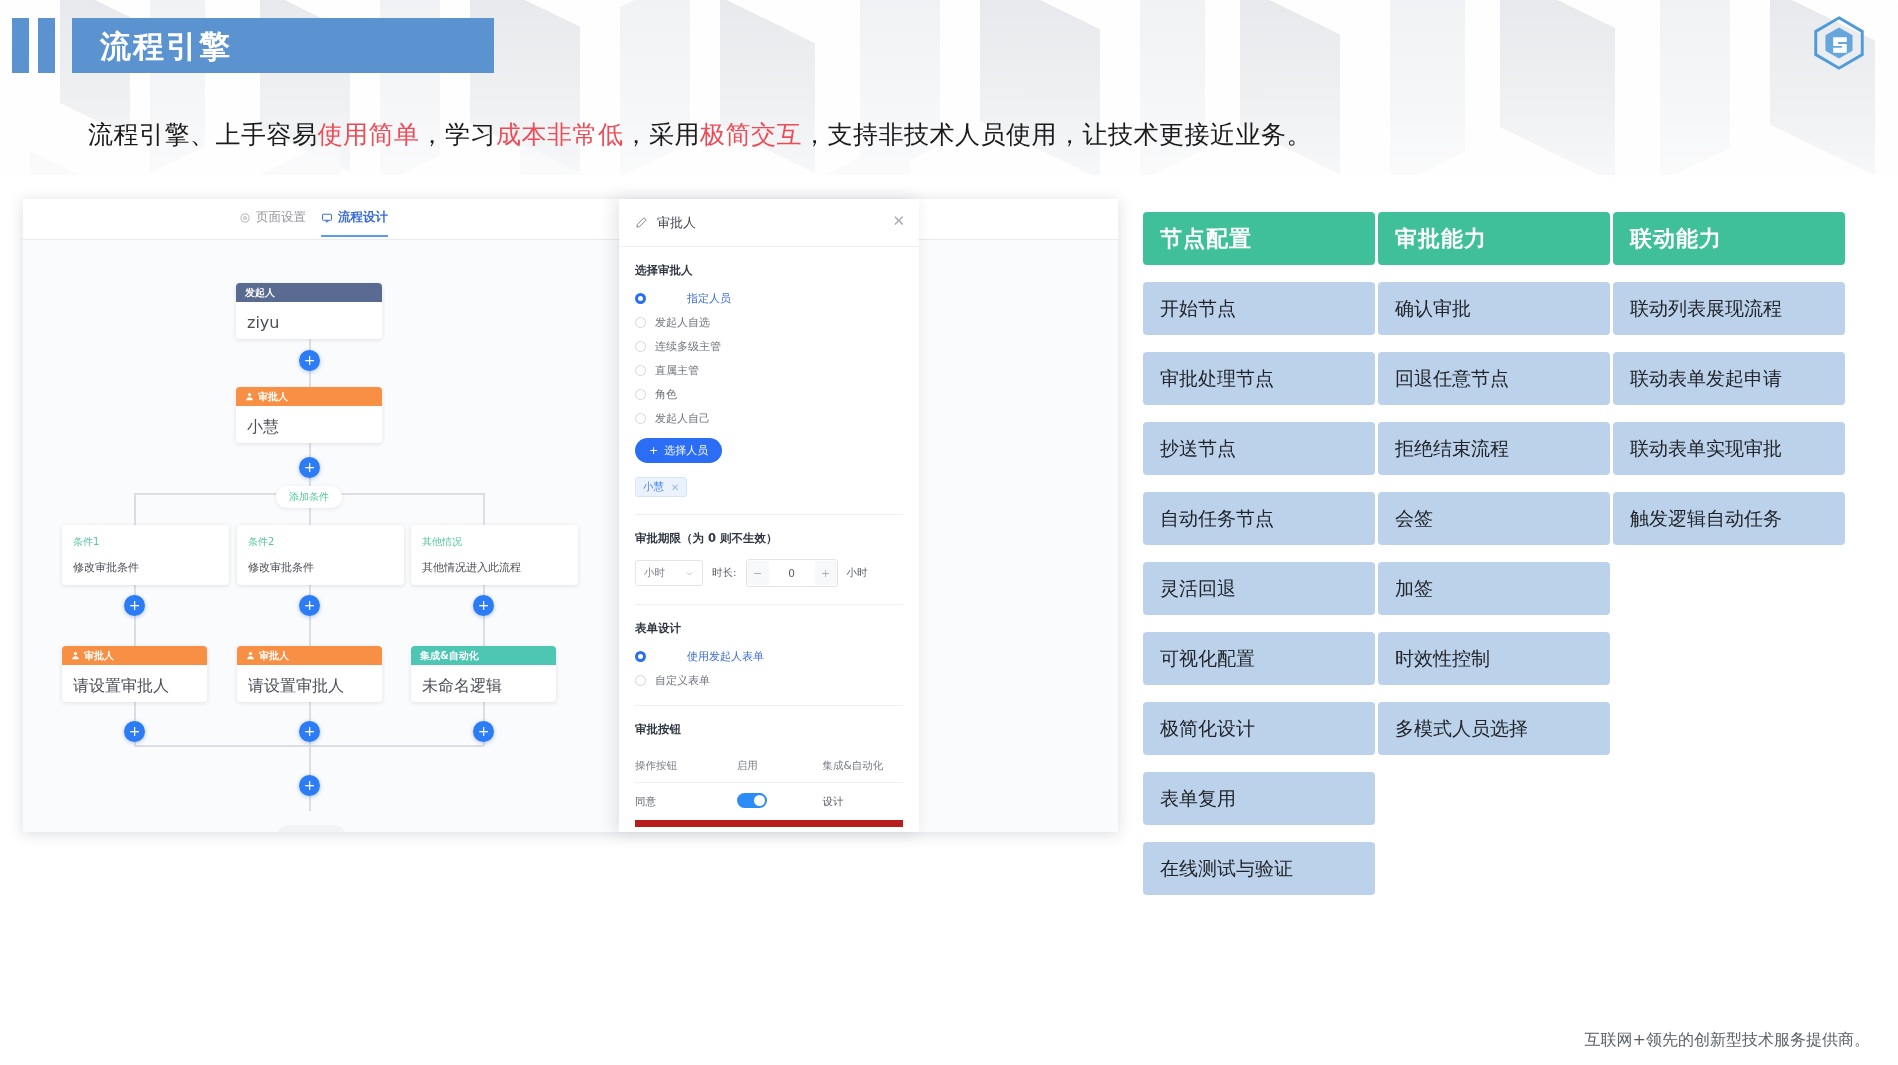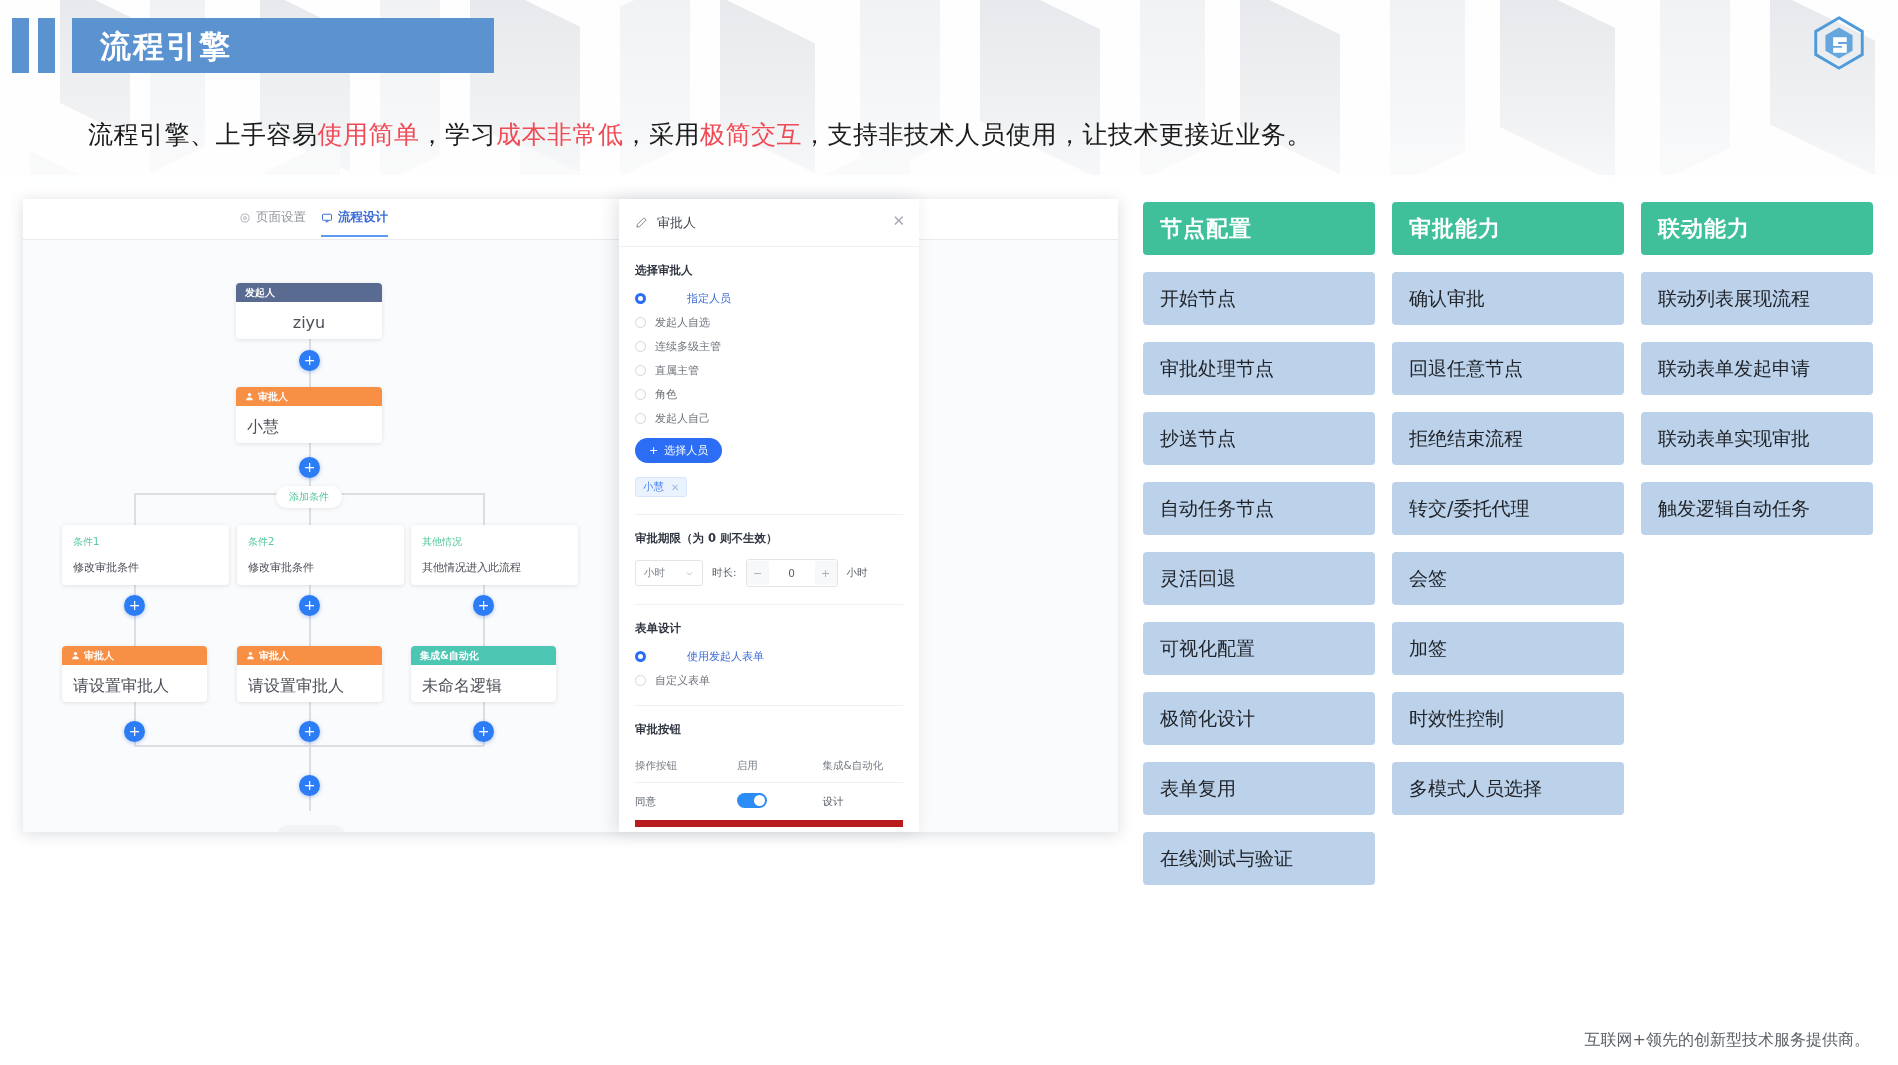--- a/index.html
+++ b/index.html
@@ -82,21 +82,21 @@
   .step .b{width:22px;height:24px;background:#f7f8fa;color:#a9adb4;font-size:11px;display:flex;align-items:center;justify-content:center;}
   .step .n{width:46px;text-align:center;font-size:10.5px;color:#5b6views;color:#5b6069;}
   table.abtn{width:100%;border-collapse:collapse;margin-top:10px;}
   table.abtn th{font-size:10.5px;font-weight:normal;color:#767b83;text-align:left;padding:9px 0;border-bottom:1px solid #eff0f2;}
   table.abtn td{font-size:10.5px;color:#5b6069;padding:10px 0;border-bottom:7px solid #b91c1c;}
   .tgl{width:30px;height:15px;border-radius:8px;background:#2b8cf5;position:relative;display:inline-block;}
   .tgl i{position:absolute;right:2px;top:2px;width:11px;height:11px;border-radius:50%;background:#fff;}
   .lnk{color:#3b6bd6;}
 
   
-  #features{position:absolute;left:1143px;top:202px;width:730px;z-index:6;display:flex;gap:17px;}
+  #features{position:absolute;left:1143px;top:212px;width:730px;z-index:6;display:flex;gap:3px;}
   .fcol{width:232px;}
   .fhead{height:53px;border-radius:4px;background:#3fc09b;color:#fff;font-size:22px;font-weight:bold;
          display:flex;align-items:center;padding-left:17px;margin-bottom:17px;letter-spacing:1px;}
   .fitem{height:53px;border-radius:4px;background:#bcd2ea;color:#21252b;font-size:19px;
          display:flex;align-items:center;padding-left:17px;margin-bottom:17px;}
 
   
   #footer{position:absolute;right:28px;bottom:14px;font-size:16px;color:#5a5f66;z-index:6;}
 </style>
 </head>
@@ -189,21 +189,21 @@
       <div class="line" style="left:286px;top:327px;width:1.5px;height:80px;"></div>
       <div class="line" style="left:460px;top:327px;width:1.5px;height:80px;"></div>
 
       <div class="line" style="left:111px;top:462px;width:1.5px;height:44px;"></div>
       <div class="line" style="left:286px;top:462px;width:1.5px;height:44px;"></div>
       <div class="line" style="left:460px;top:462px;width:1.5px;height:44px;"></div>
 
       <div class="line" style="left:111px;top:505px;width:350px;height:1.5px;"></div>
       <div class="line" style="left:286px;top:505px;width:1.5px;height:66px;"></div>
 
-      <div class="node" style="left:213px;top:43px;width:146px;height:56px;text-align:center;">
+      <div class="node" style="left:213px;top:43px;width:146px;height:56px;">
         <div class="hd start">
           <span>发起人</span>
         </div>
         <div class="bd">ziyu</div>
       </div>
       <div class="plus" style="left:276px;top:110px;">+</div>
 
       <div class="node" style="left:213px;top:147px;width:146px;height:56px;">
         <div class="hd appr">
           <svg width="9" height="9" viewBox="0 0 12 12">
@@ -389,21 +389,20 @@
     <div class="fitem">极简化设计</div>
     <div class="fitem">表单复用</div>
     <div class="fitem">在线测试与验证</div>
   </div>
 
   <div class="fcol">
     <div class="fhead">审批能力</div>
     <div class="fitem">确认审批</div>
     <div class="fitem">回退任意节点</div>
     <div class="fitem">拒绝结束流程</div>
-    <div class="fitem">转交/委托代理</div>
     <div class="fitem">会签</div>
     <div class="fitem">加签</div>
     <div class="fitem">时效性控制</div>
     <div class="fitem">多模式人员选择</div>
   </div>
 
   <div class="fcol">
     <div class="fhead">联动能力</div>
     <div class="fitem">联动列表展现流程</div>
     <div class="fitem">联动表单发起申请</div>

